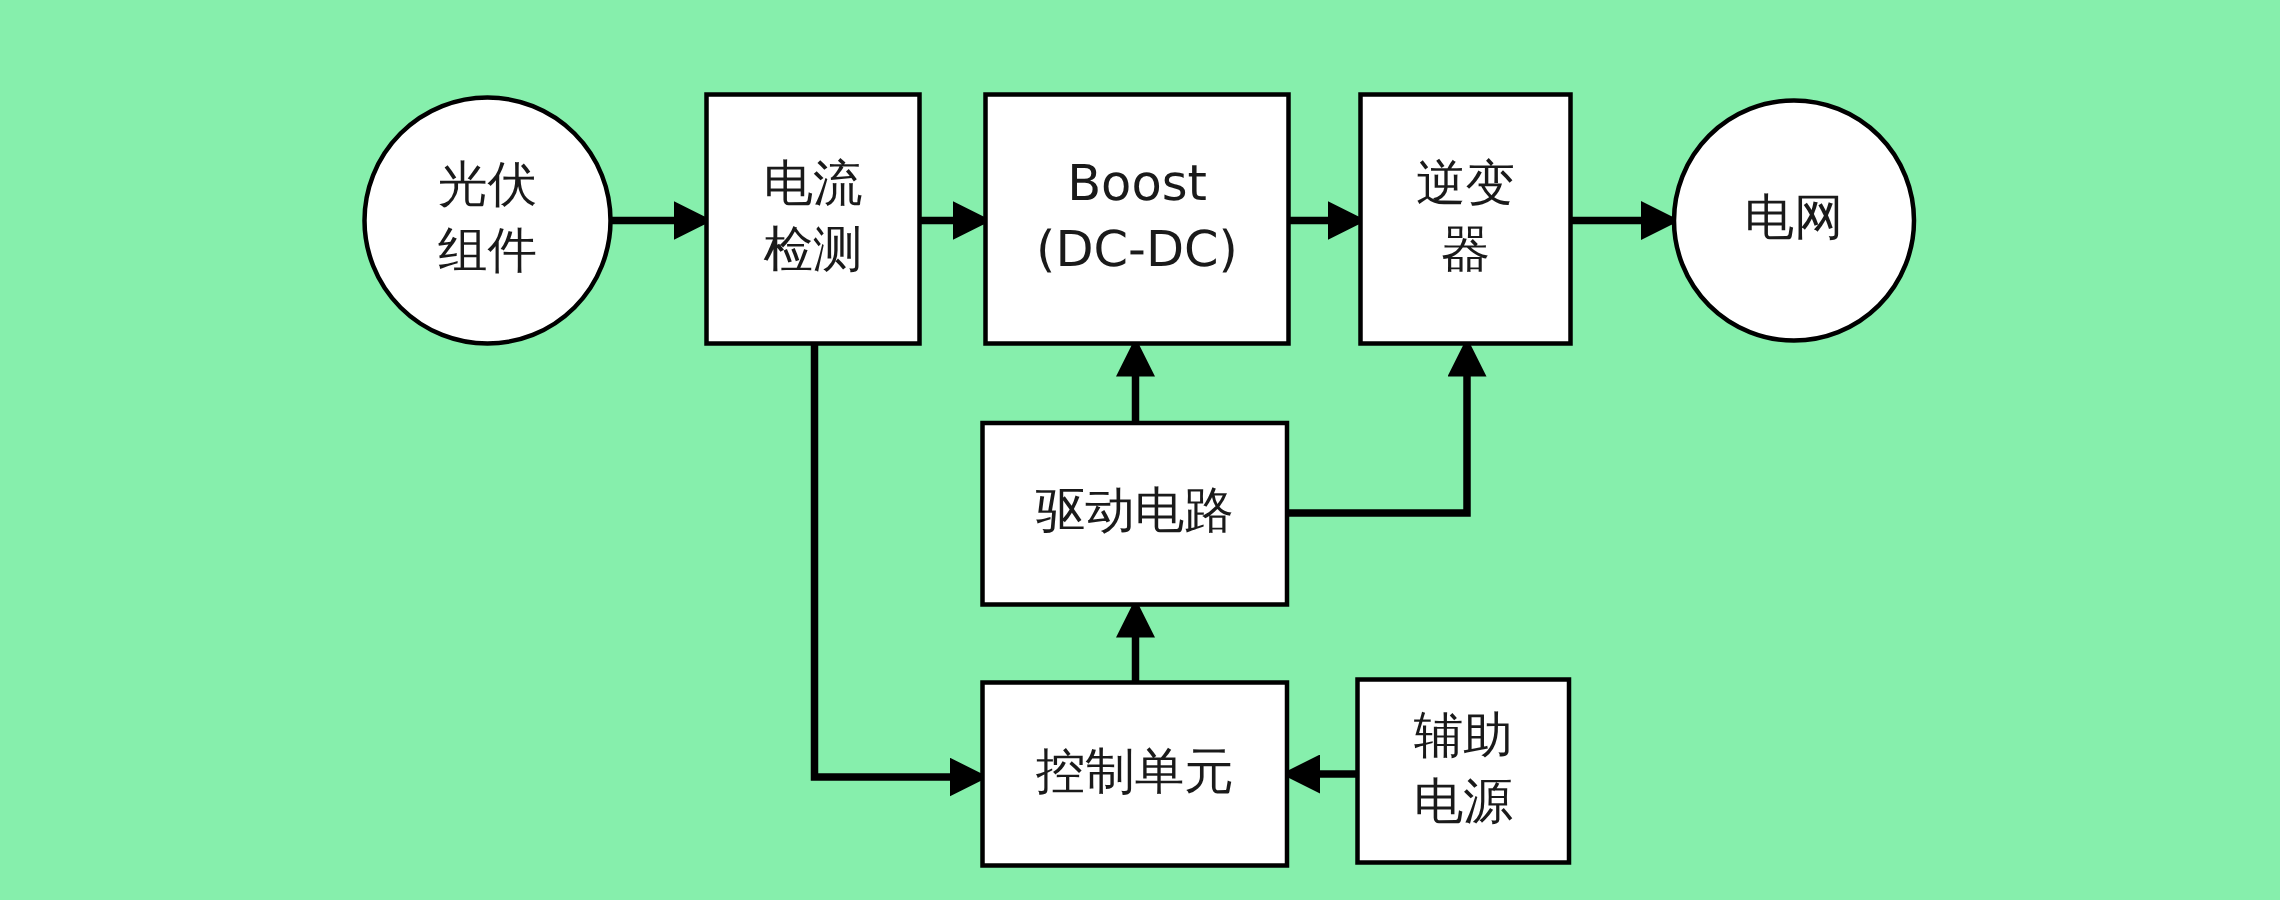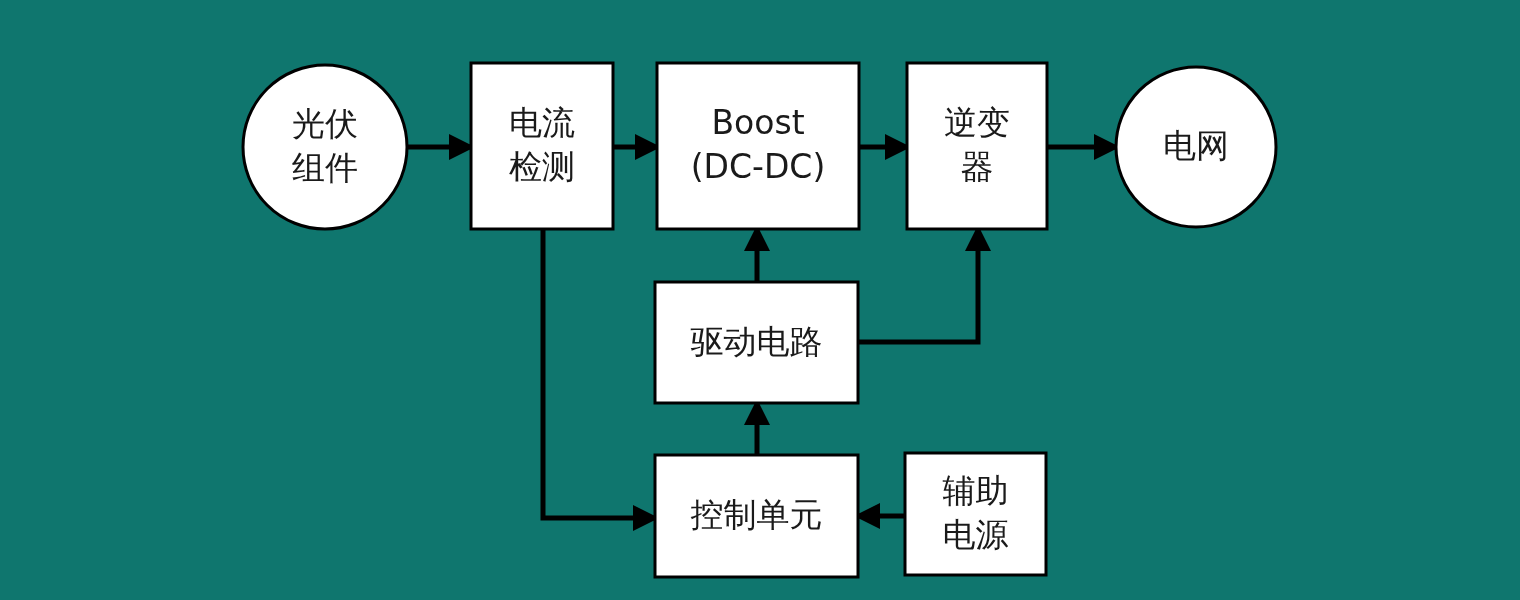--- a/index.html
+++ b/index.html
@@ -4,21 +4,21 @@
 <style>
   html, body {
     margin: 0;
     padding: 0;
     background: #ffffff;
   }
   #diagram-root {
     position: relative;
     width: 1520px;
     height: 600px;
-    background: #0f766e;
+    background: #86efac;
     font-family: "DejaVu Sans", "Liberation Sans", sans-serif;
     overflow: hidden;
   }
   svg.diagram-canvas {
     display: block;
     width: 1520px;
     height: 600px;
   }
   .node-shape {
     fill: #ffffff;

